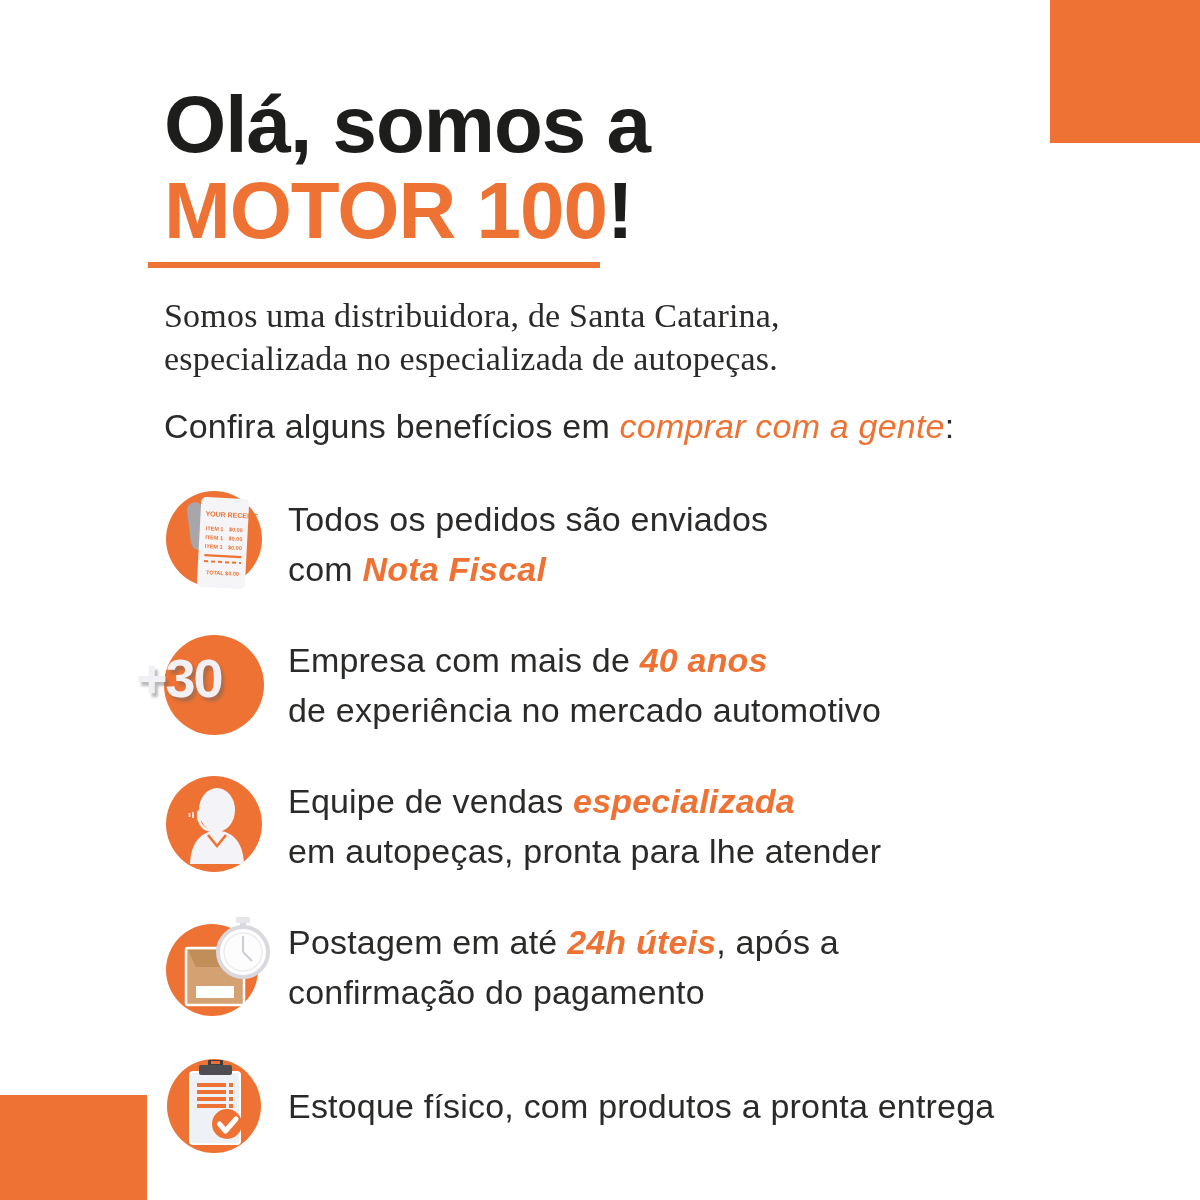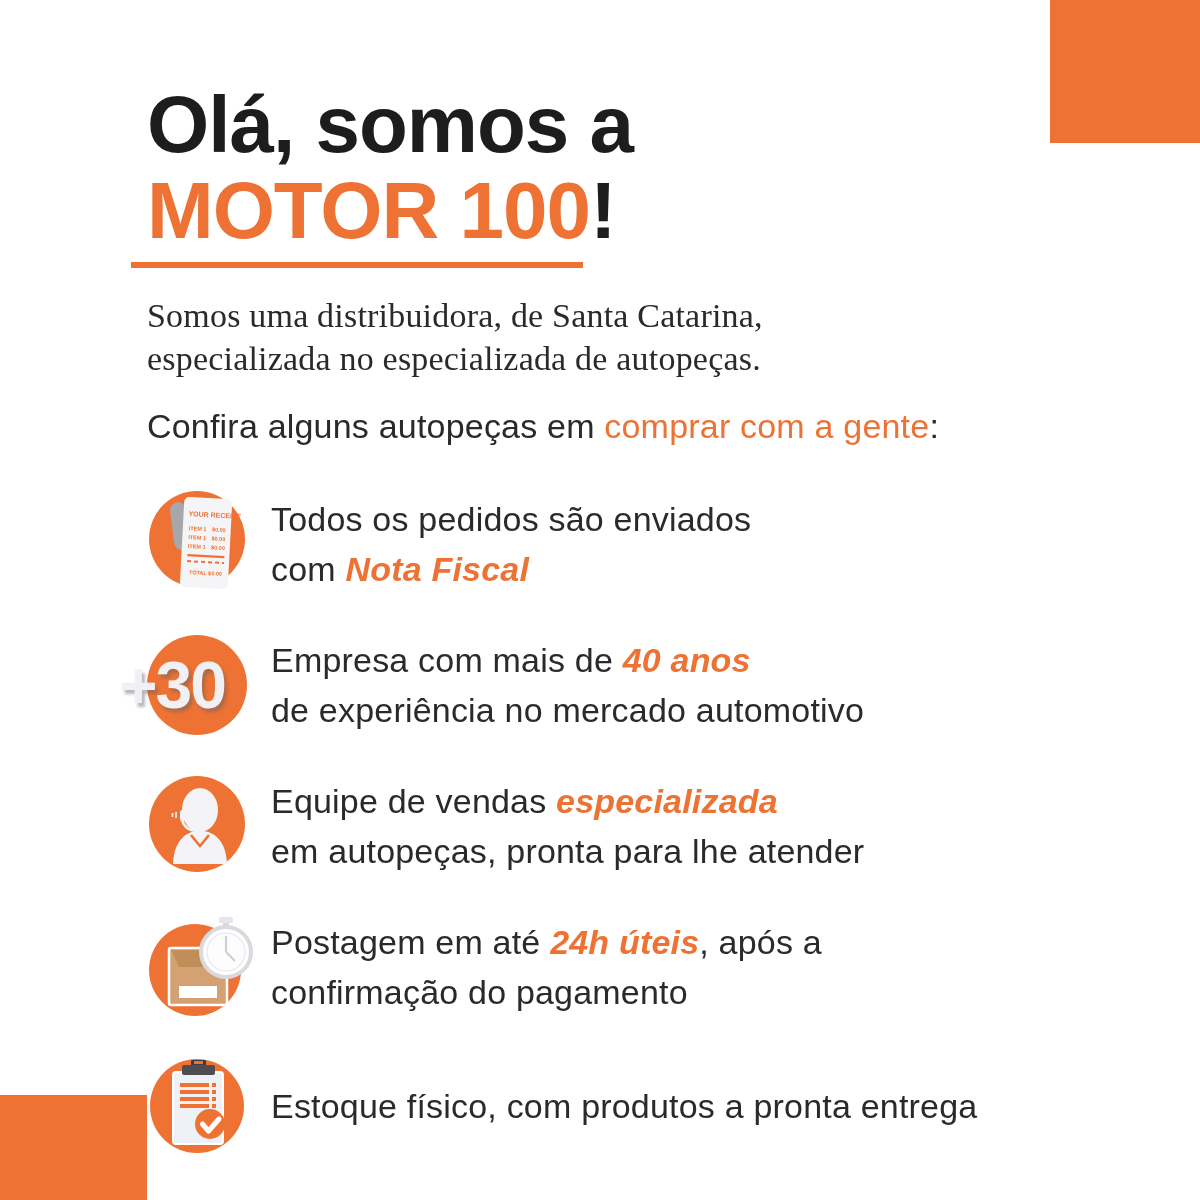--- a/index.html
+++ b/index.html
@@ -9,46 +9,46 @@
   }
   *{box-sizing:border-box;}
   html,body{margin:0;padding:0;background:#ffffff;}
   .canvas{
     position:relative;width:1200px;height:1200px;background:#ffffff;
     font-family:"Liberation Sans",sans-serif;overflow:hidden;margin:0 auto;
   }
   .sq{position:absolute;background:var(--accent);}
   .sq-tr{top:0;right:0;width:150px;height:143px;}
   .sq-bl{bottom:0;left:0;width:147px;height:105px;}
-  .content{position:absolute;left:147px;top:0;width:940px;}
+  .content{position:absolute;left:164px;top:0;width:940px;}
   h1.title{
     margin:82px 0 0 0;font-size:80px;line-height:86px;font-weight:800;
     letter-spacing:-1px;color:var(--ink);
   }
   .brand{color:var(--accent);}
   .bang{color:var(--ink);}
   .brand-underline{width:452px;height:6px;background:var(--accent);margin:8px 0 0 -16px;}
   p.intro{
     margin:26px 0 0 0;font-size:34px;line-height:43px;color:var(--body);letter-spacing:.2px;font-family:Liberation Serif, serif;
   }
   p.benefits-heading{
     margin:24px 0 0 0;font-size:34px;line-height:44px;color:var(--body);letter-spacing:.2px;
   }
-  .benefits-heading .hl-reg{color:var(--accent);}
+  .benefits-heading .hl-reg{color:var(--accent);font-style:italic;}
   ul.benefits{list-style:none;margin:38px 0 0 0;padding:0;}
   ul.benefits li{display:flex;align-items:center;gap:16px;margin-bottom:25px;}
   li.row-4{margin-bottom:35px;}
   .icon-box{flex:0 0 100px;width:100px;position:relative;}
   .b-text{margin:8px;font-size:34px;line-height:50px;color:var(--body);letter-spacing:.2px;}
   .b-text .hl{color:var(--accent);font-weight:700;font-style:italic;}
   
   .plus30{width:100px;height:100px;position:relative;}
   .plus30 .p30-circle{position:absolute;left:0;top:0;width:100px;height:100px;border-radius:50%;background:var(--accent);}
   .plus30 .p30-label{
-    position:absolute;left:-28px;top:12px;font-size:66px;font-weight:800;color:#f1f1f5;
+    position:absolute;left:-28px;top:12px;font-size:54px;font-weight:800;color:#f1f1f5;
     letter-spacing:-2px;text-shadow:3px 4px 3px rgba(100,100,100,.45);white-space:nowrap;
   }
   svg .rt{font-family:"Liberation Sans",sans-serif;fill:var(--accent);}
   svg .rt-b{font-weight:700;}
 </style>
 </head>
 <body>
 
 <div class="canvas">
 
@@ -62,21 +62,21 @@
       <span class="brand">MOTOR 100</span><span class="bang">!</span>
     </h1>
     <div class="brand-underline"></div>
 
     <p class="intro">
       <span>Somos uma distribuidora, de Santa Catarina,</span><br>
       <span>especializada no especializada de autopeças.</span>
     </p>
 
     <p class="benefits-heading">
-      <span>Confira alguns autopeças em </span><span class="hl-reg">comprar com a gente</span><span>:</span>
+      <span>Confira alguns benefícios em </span><span class="hl-reg">comprar com a gente</span><span>:</span>
     </p>
 
     <ul class="benefits">
 
       <li class="row-1">
         <div class="icon-box">
           <svg width="100" height="106" viewBox="0 0 100 106" aria-hidden="true">
             <circle cx="50" cy="50" r="48" fill="#EE7233"></circle>
             <rect x="25" y="13" width="16" height="48" rx="8" fill="#a7a6ab" transform="rotate(-7 33 37)"></rect>
             <g transform="rotate(3 58 55)">

